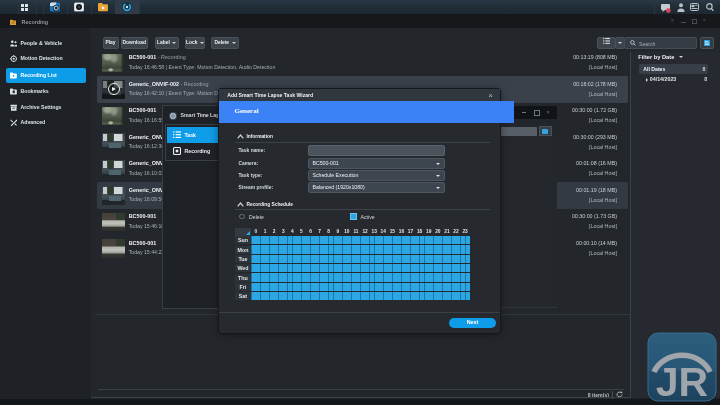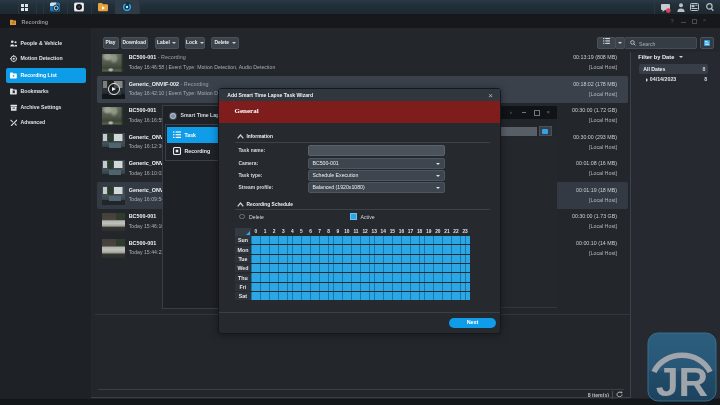--- a/index.html
+++ b/index.html
@@ -337,21 +337,21 @@
     </svg>
     <div class="abs" style="left:18px;top:5.4px;font-size:5.2px;font-weight:bold;color:#e8ebef;">Recording</div>
   </div>
 </div>
 
 <div class="abs" id="dlg">
   <div class="abs" style="left:0;top:0;width:281px;height:12.2px;background:#31373e;">
     <div class="abs" style="left:8.3px;top:3.2px;font-size:5.1px;font-weight:bold;color:#f0f2f4;">Add Smart Time Lapse Task Wizard</div>
     <div class="abs" style="right:7px;top:1.8px;font-size:8px;color:#b4bac0;">×</div>
   </div>
-  <div class="abs" style="left:0;top:12.2px;width:281px;height:22px;background:#7f1d1d;">
+  <div class="abs" style="left:0;top:12.2px;width:281px;height:22px;background:#3b82f6;padding-left:14px;">
     <div class="abs" style="left:15.5px;top:6.2px;font-size:7px;font-weight:bold;color:#fff;font-family:'Liberation Serif',serif;">General</div>
   </div>
 
   <svg class="abs" style="left:18px;top:45px" width="7" height="5" viewBox="0 0 7 5">
       <path d="M0.7 4.3 L3.5 1 L6.3 4.3" fill="none" stroke="#cfd4d9" stroke-width="1.2"></path>
     </svg>
   <div class="abs sechead" style="top:44.8px;">Information</div>
   <div class="abs secline" style="top:52.5px;"></div>
   <div class="abs dlbl" style="top:59.3px;">Task name:</div>
   <div class="abs dfield" style="top:56.3px;background:#4a525c;border-color:#5a626c;"></div>

